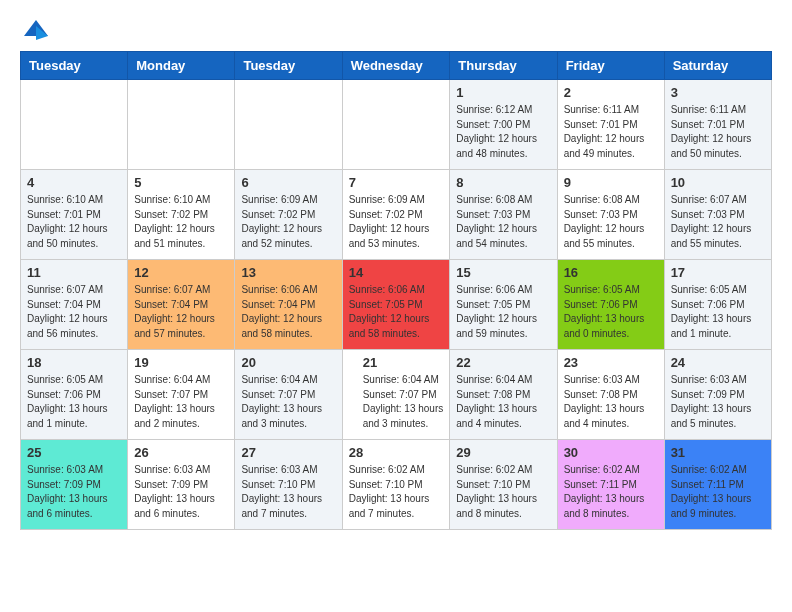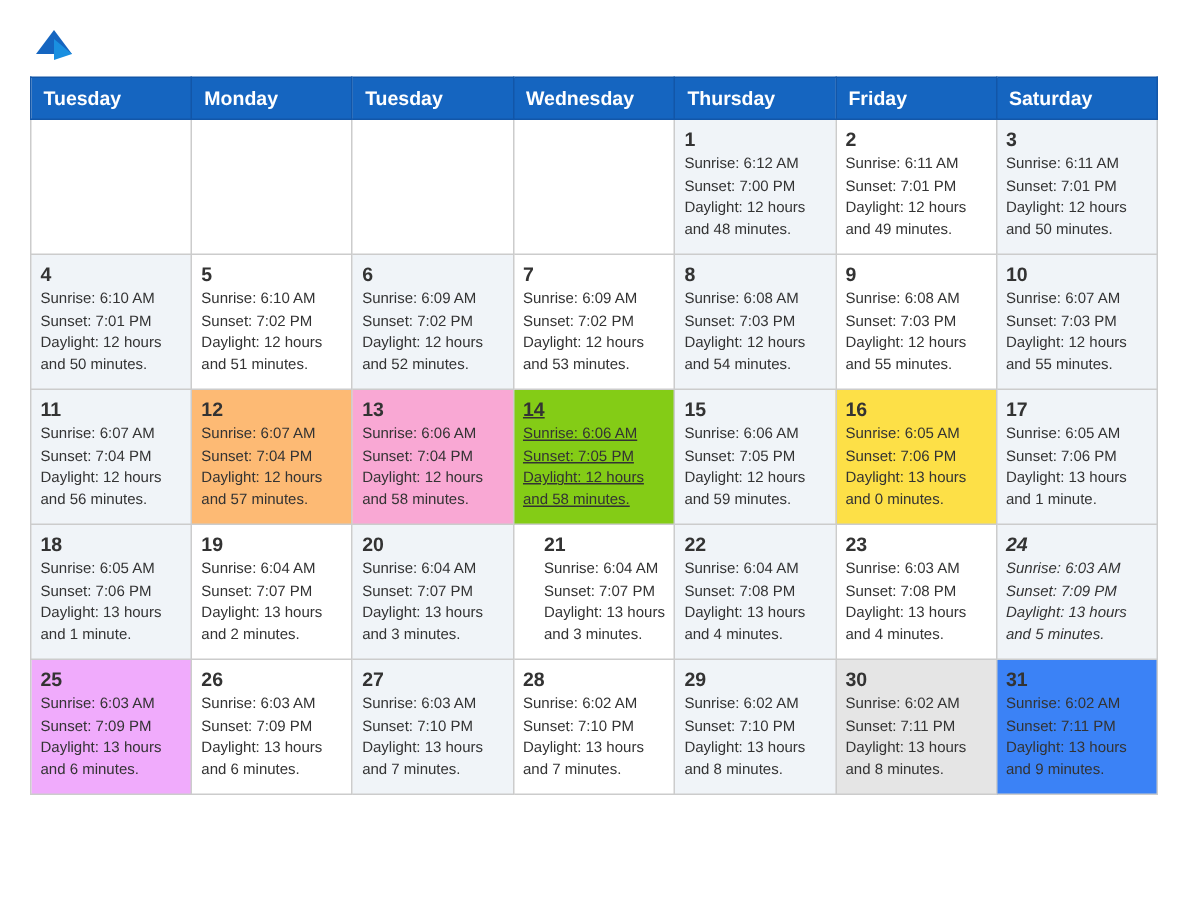--- a/index.html
+++ b/index.html
@@ -224,42 +224,42 @@
 Daylight: 12 hours
 and 56 minutes.</div>
         </td>
         <td style="background: #fdba74;">
           <span class="day-number">12</span>
           <div class="day-info" style="white-space: pre-line;">Sunrise: 6:07 AM
 Sunset: 7:04 PM
 Daylight: 12 hours
 and 57 minutes.</div>
         </td>
-        <td style="background: #f9a8d4;">
+        <td style="background: #fdba74;">
           <span class="day-number">13</span>
           <div class="day-info" style="white-space: pre-line;">Sunrise: 6:06 AM
 Sunset: 7:04 PM
 Daylight: 12 hours
 and 58 minutes.</div>
         </td>
-        <td style="background: #84cc16; text-decoration: underline;">
+        <td style="background: #ef4444;">
           <span class="day-number">14</span>
           <div class="day-info" style="white-space: pre-line;">Sunrise: 6:06 AM
 Sunset: 7:05 PM
 Daylight: 12 hours
 and 58 minutes.</div>
         </td>
         <td style="background: rgb(240, 244, 248);">
           <span class="day-number">15</span>
           <div class="day-info" style="white-space: pre-line;">Sunrise: 6:06 AM
 Sunset: 7:05 PM
 Daylight: 12 hours
 and 59 minutes.</div>
         </td>
-        <td style="background: #fde047;">
+        <td style="background: #84cc16;">
           <span class="day-number">16</span>
           <div class="day-info" style="white-space: pre-line;">Sunrise: 6:05 AM
 Sunset: 7:06 PM
 Daylight: 13 hours
 and 0 minutes.</div>
         </td>
         <td style="background: rgb(240, 244, 248);">
           <span class="day-number">17</span>
           <div class="day-info" style="white-space: pre-line;">Sunrise: 6:05 AM
 Sunset: 7:06 PM
@@ -303,30 +303,30 @@
 Daylight: 13 hours
 and 4 minutes.</div>
         </td>
         <td style="background: rgb(255, 255, 255);">
           <span class="day-number">23</span>
           <div class="day-info" style="white-space: pre-line;">Sunrise: 6:03 AM
 Sunset: 7:08 PM
 Daylight: 13 hours
 and 4 minutes.</div>
         </td>
-        <td style="background: rgb(240, 244, 248); font-style: italic;">
+        <td style="background: rgb(240, 244, 248);">
           <span class="day-number">24</span>
           <div class="day-info" style="white-space: pre-line;">Sunrise: 6:03 AM
 Sunset: 7:09 PM
 Daylight: 13 hours
 and 5 minutes.</div>
         </td>
       </tr>
       <tr>
-        <td style="background: #f0abfc;">
+        <td style="background: #5eead4;">
           <span class="day-number">25</span>
           <div class="day-info" style="white-space: pre-line;">Sunrise: 6:03 AM
 Sunset: 7:09 PM
 Daylight: 13 hours
 and 6 minutes.</div>
         </td>
         <td style="background: rgb(255, 255, 255);">
           <span class="day-number">26</span>
           <div class="day-info" style="white-space: pre-line;">Sunrise: 6:03 AM
 Sunset: 7:09 PM
@@ -347,21 +347,21 @@
 Daylight: 13 hours
 and 7 minutes.</div>
         </td>
         <td style="background: rgb(240, 244, 248);">
           <span class="day-number">29</span>
           <div class="day-info" style="white-space: pre-line;">Sunrise: 6:02 AM
 Sunset: 7:10 PM
 Daylight: 13 hours
 and 8 minutes.</div>
         </td>
-        <td style="background: #e5e5e5;">
+        <td style="background: #f0abfc;">
           <span class="day-number">30</span>
           <div class="day-info" style="white-space: pre-line;">Sunrise: 6:02 AM
 Sunset: 7:11 PM
 Daylight: 13 hours
 and 8 minutes.</div>
         </td>
         <td style="background: #3b82f6;">
           <span class="day-number">31</span>
           <div class="day-info" style="white-space: pre-line;">Sunrise: 6:02 AM
 Sunset: 7:11 PM

